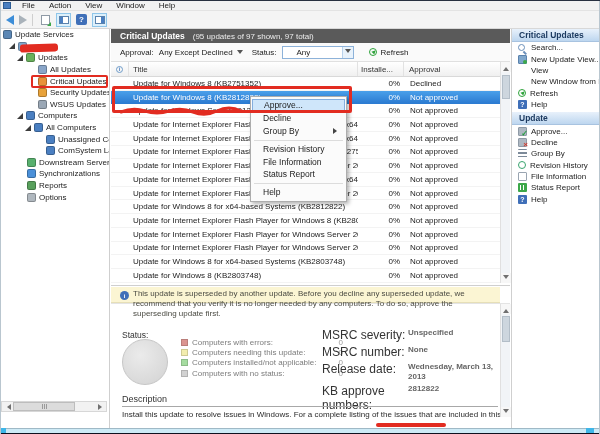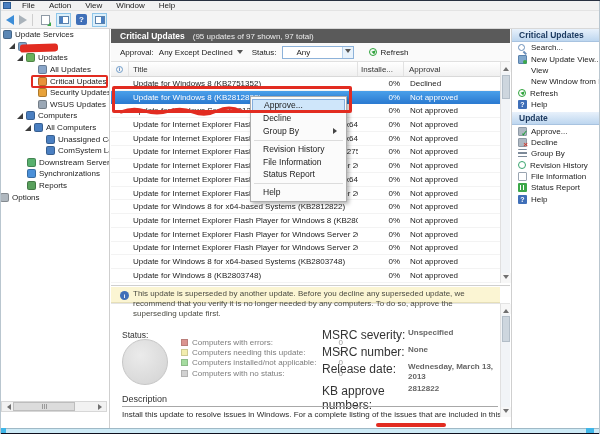--- a/index.html
+++ b/index.html
@@ -253,21 +253,21 @@
       <span>Downstream Servers</span>
     </div>
     <div class="trow" style="padding-left:27px">
       <span class="tic ic-sync"></span>
       <span>Synchronizations</span>
     </div>
     <div class="trow" style="padding-left:27px">
       <span class="tic ic-reports"></span>
       <span>Reports</span>
     </div>
-    <div class="trow" style="">
+    <div class="trow" style="padding-left:27px">
       <span class="tic ic-options"></span>
       <span>Options</span>
     </div>
     <div class="hscroll">
       <span class="hs-btn">
           <span class="tri-l"></span>
         </span>
       <span class="hs-thumb">
           <i></i>
           <i></i>

